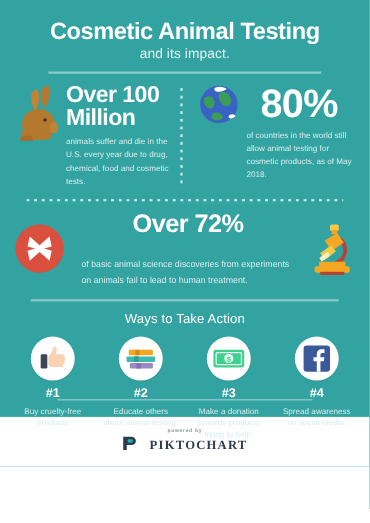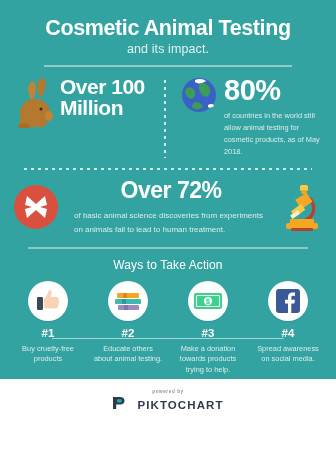--- a/index.html
+++ b/index.html
@@ -56,21 +56,21 @@
   }
   .icon-box { flex:0 0 auto; display:flex; align-items:flex-start; justify-content:center; }
   .stat-body { flex:1 1 auto; min-width:0; }
   .big-num {
     color:#ffffff;
     font-weight:bold;
     letter-spacing:-0.5px;
     line-height:1.0;
   }
   .big-100 { font-size:21px; }
-  .big-80  { font-size:29px; text-align:left; padding-right:6px; }
+  .big-80  { font-size:36px; text-align:center; padding-right:6px; }
   .small-copy {
     color:#d9edec;
     font-size:7.4px;
     line-height:1.62;
     margin-top:5px;
   }
   
   .hdots {
     height:2px;
     margin:10px 24px 0;
@@ -91,21 +91,21 @@
     font-size:23px;
     font-weight:bold;
     letter-spacing:-0.5px;
     text-align:center;
     line-height:1.05;
   }
   .b90-copy {
     color:#d9edec;
     font-size:8px;
     line-height:1.72;
-    margin-top:7px;
+    margin-top:19px;
     padding-left:6px;
   }
   .solid-rule {
     width:280px; height:2px;
     background:rgba(255,255,255,.42);
     margin:10px auto 0;
   }
   
   .ways-title {
     color:#ffffff;
@@ -167,21 +167,21 @@
     align-items:center;
     justify-content:center;
   }
   .powered {
     font-size:4.6px;
     color:#8d93a0;
     letter-spacing:.6px;
     font-weight:bold;
     margin-bottom:2px;
   }
-  .brand-row { display:flex; align-items:center; gap:12px; }
+  .brand-row { display:flex; align-items:center; gap:12px;font-family:Liberation Serif, serif; }
   .brand-name {
     font-size:11.5px;
     font-weight:bold;
     color:#2f3a4a;
     letter-spacing:1.1px;
   }
 </style>
 </head>
 <body>
 
@@ -202,20 +202,21 @@
           <path d="M14.5 10 C16 4 21 4 21.5 10 C22 17 20 22 18 25 C15.5 21 13.5 16 14.5 10 Z" fill="#c08434"></path>
           <ellipse cx="21" cy="37" rx="15" ry="14" fill="#b5782f"></ellipse>
           <path d="M8 40 C5 44 4 50 9 51 L28 51 C33 51 34 46 31 42 Z" fill="#b5782f"></path>
           <path d="M6 48 C3 50 3 52 7 52 L16 52 C17 50 14 47 11 47 Z" fill="#a96d28"></path>
           <circle cx="27" cy="33" r="1.5" fill="#3a2a14"></circle>
           <ellipse cx="35" cy="40" rx="4" ry="5" fill="#c08434"></ellipse>
         </svg>
       </div>
       <div class="stat-body">
         <div class="big-num big-100">Over 100 Million</div>
+        <div class="small-copy">animals suffer and die in the U.S. every year due to drug, chemical, food and cosmetic tests.</div>
       </div>
     </div>
 
     <div class="vdots"></div>
 
     <div class="stat stat-right">
       <div class="icon-box">
         <svg width="38" height="38" viewBox="0 0 38 38" aria-hidden="true">
           <circle cx="19" cy="19" r="17" fill="#3a62c4"></circle>
           <path d="M6 13 C10 10 14 12 15 16 C16 21 12 24 9 22 C6 20 4 16 6 13 Z" fill="#3b9e57"></path>

